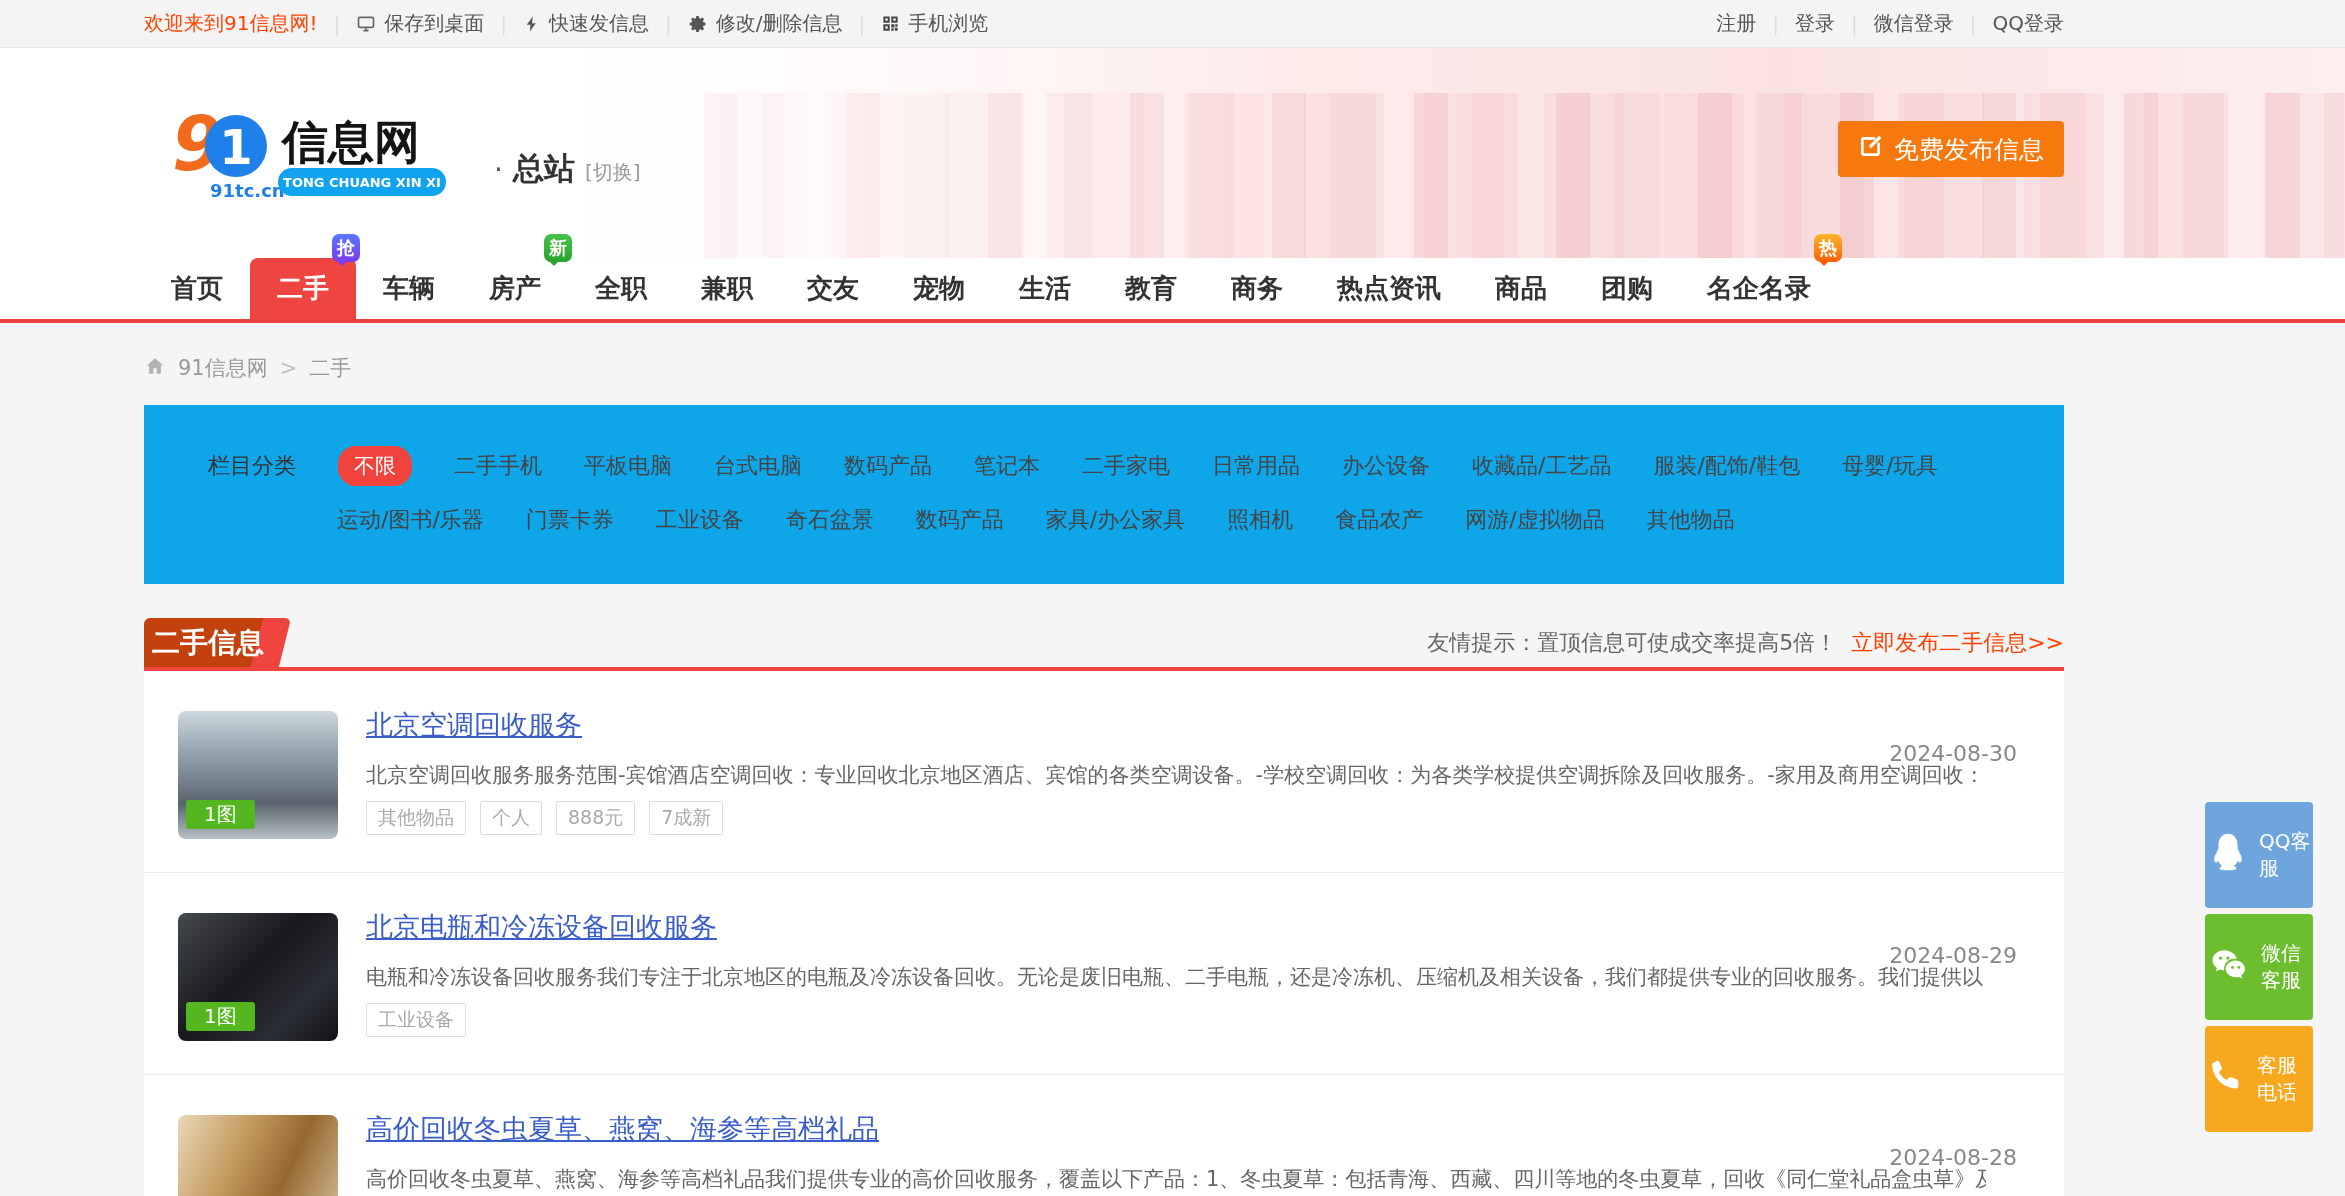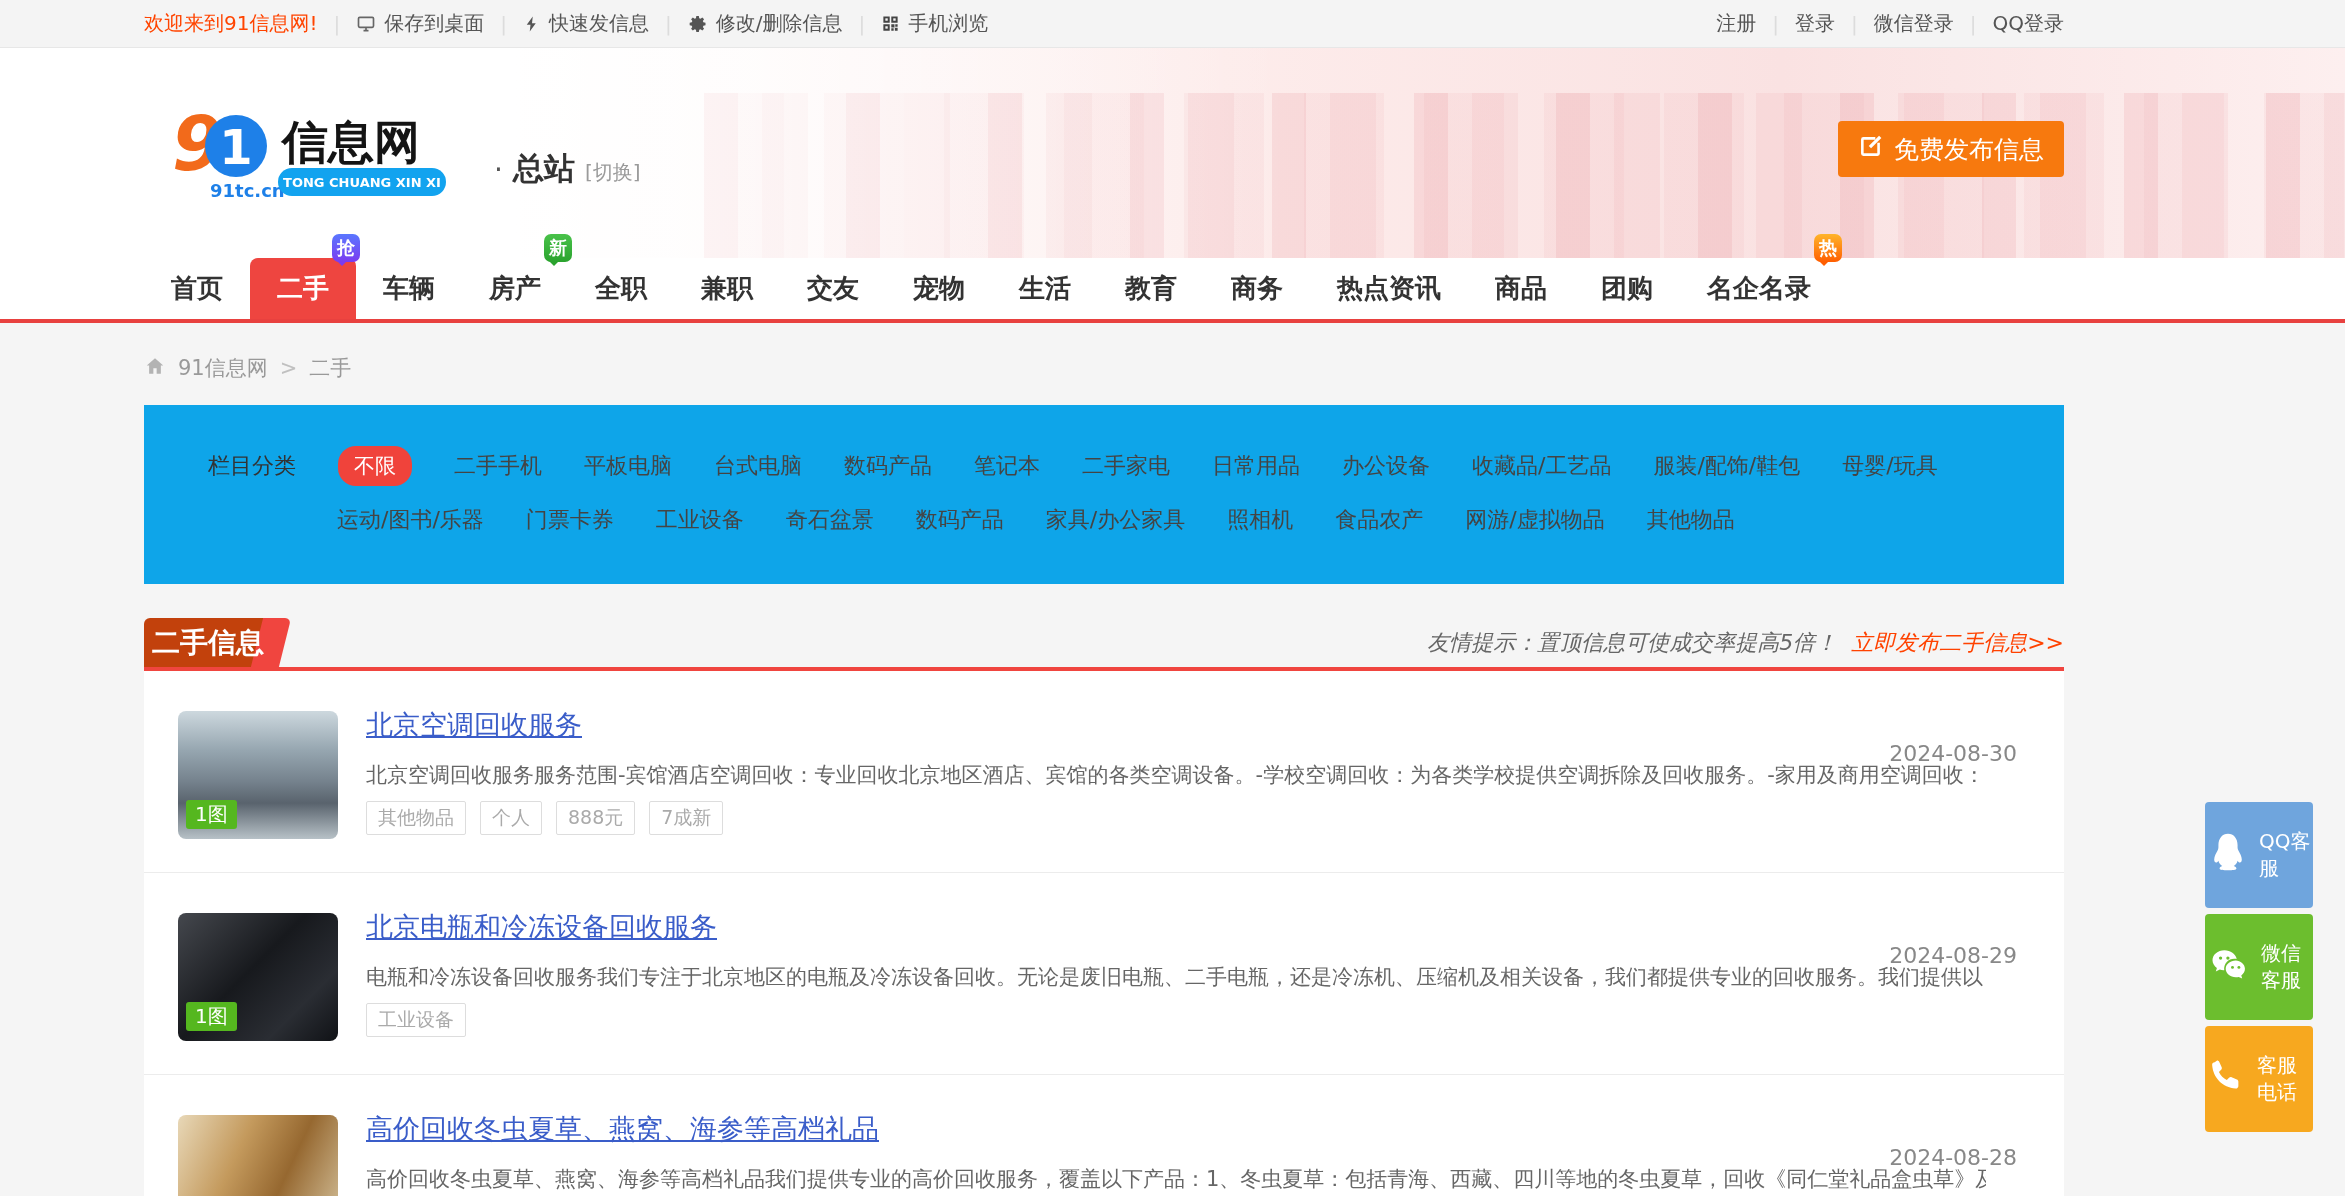--- a/index.html
+++ b/index.html
@@ -80,32 +80,32 @@
 
   
   .section { margin-top:34px; position:relative; height:53px; }
   .section-tab { position:absolute; left:0; top:0; width:128px; height:49px; background:#c2410c; color:#fff;
     font-size:28px; font-weight:bold; display:flex; align-items:center; justify-content:center;
     border-radius:6px 0 0 0; }
   .section-tab::after { content:''; position:absolute; right:-13px; top:0; width:28px; height:49px;
     background:#f0453f; transform:skewX(-14deg); border-radius:0 6px 0 0; z-index:-0; }
   .section-tab span { position:relative; z-index:1; }
   .section-line { position:absolute; left:0; right:0; bottom:0; height:4px; background:#f0453f; }
-  .section-tip { position:absolute; right:0; top:10px; font-size:22px; color:#666;font-style:italic; }
+  .section-tip { position:absolute; right:0; top:10px; font-size:22px; color:#666; }
   .section-tip-link { color:#ff4200; margin-left:14px; cursor:pointer; }
 
   
   .listings { background:#fff; min-height:526px; }
   .listing { position:relative; height:202px; border-bottom:1px solid #ececec; }
   .thumb { position:absolute; left:34px; top:40px; width:160px; height:128px; border-radius:8px; cursor:pointer; overflow:hidden; }
   .thumb-kitchen { background:linear-gradient(180deg,#cdd8de 0%,#97a7b1 30%,#75828d 55%,#59636d 72%,#b7c1c7 100%); }
   .thumb-batteries { background:linear-gradient(135deg,#45484e 0%,#17191d 45%,#2a2d33 75%,#101216 100%); }
   .thumb-roots { background:linear-gradient(115deg,#e8d8b8 0%,#c49a5d 35%,#966830 62%,#d9c8a4 100%); }
   .thumb-badge { position:absolute; left:8px; bottom:10px; background:#55b71f; color:#fff; font-size:20px;
-    padding:1px 9px; border-radius:3px; }
+    padding:1px 18px; border-radius:3px; }
   .l-title { position:absolute; left:222px; top:36px; font-size:27px; color:#3a5dc9; text-decoration:underline; cursor:pointer; }
   .l-desc { position:absolute; left:222px; top:90px; font-size:21px; color:#666; white-space:nowrap; overflow:hidden; max-width:1620px; }
   .l-tags { position:absolute; left:222px; top:130px; display:flex; gap:14px; }
   .l-tag { border:1px solid #ddd; color:#aaa; font-size:19px; padding:3px 11px; border-radius:2px; background:#fff; }
   .l-date { position:absolute; right:47px; top:70px; font-size:22px; color:#888; }
 
   
   .floating { position:absolute; left:2205px; top:802px; width:108px; display:flex; flex-direction:column; gap:6px; }
   .float-btn { height:106px; border-radius:4px; color:#fff; display:flex; flex-direction:row; align-items:center;
     justify-content:center; gap:8px; font-size:20px; cursor:pointer; }

